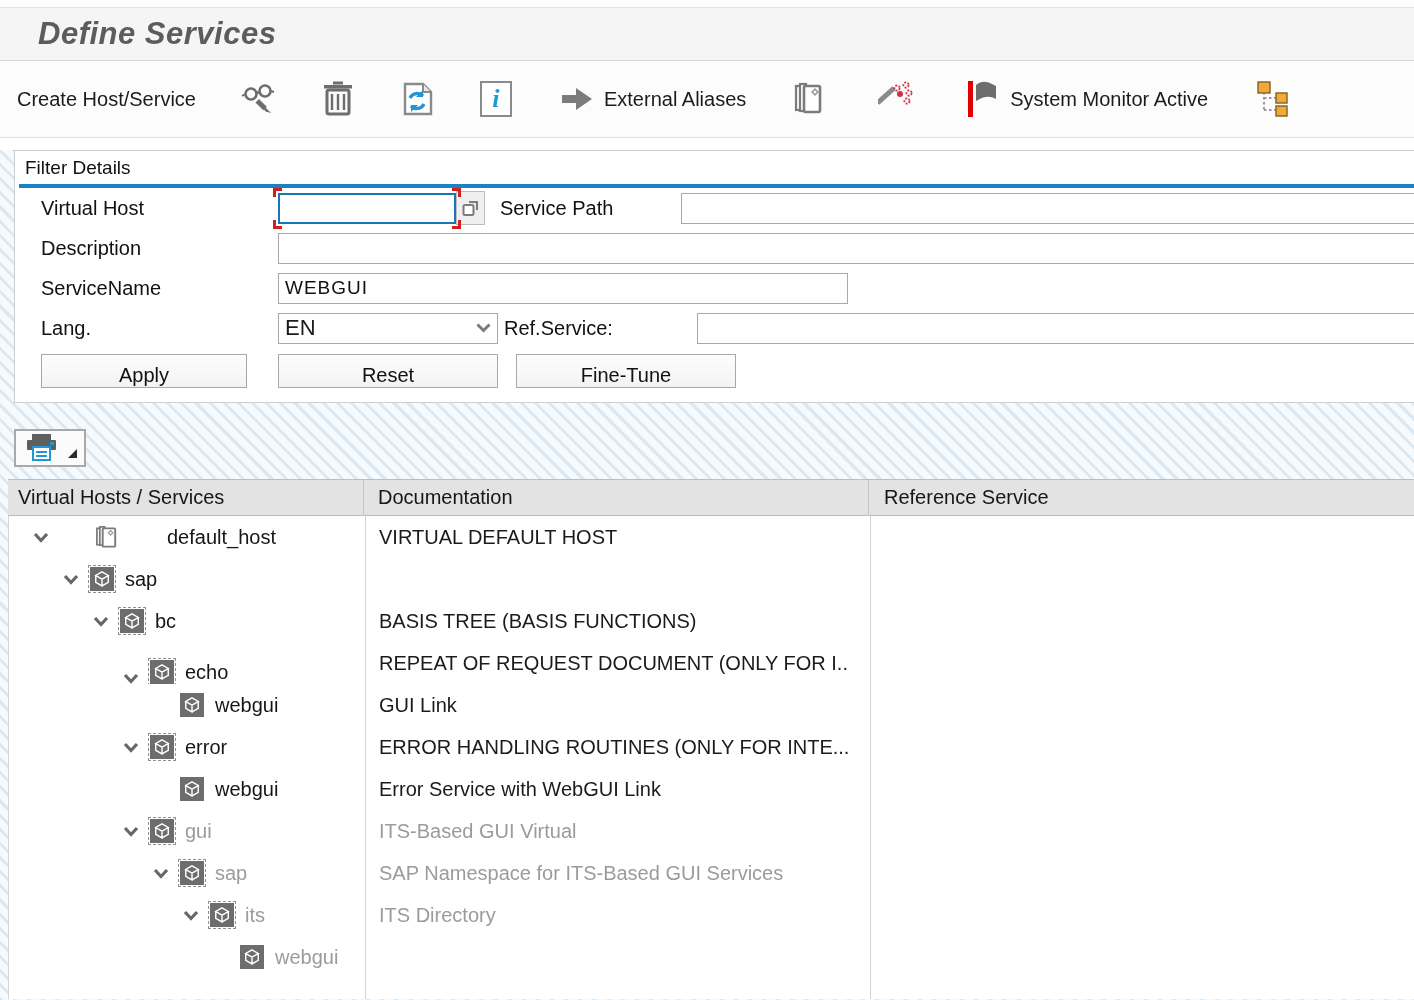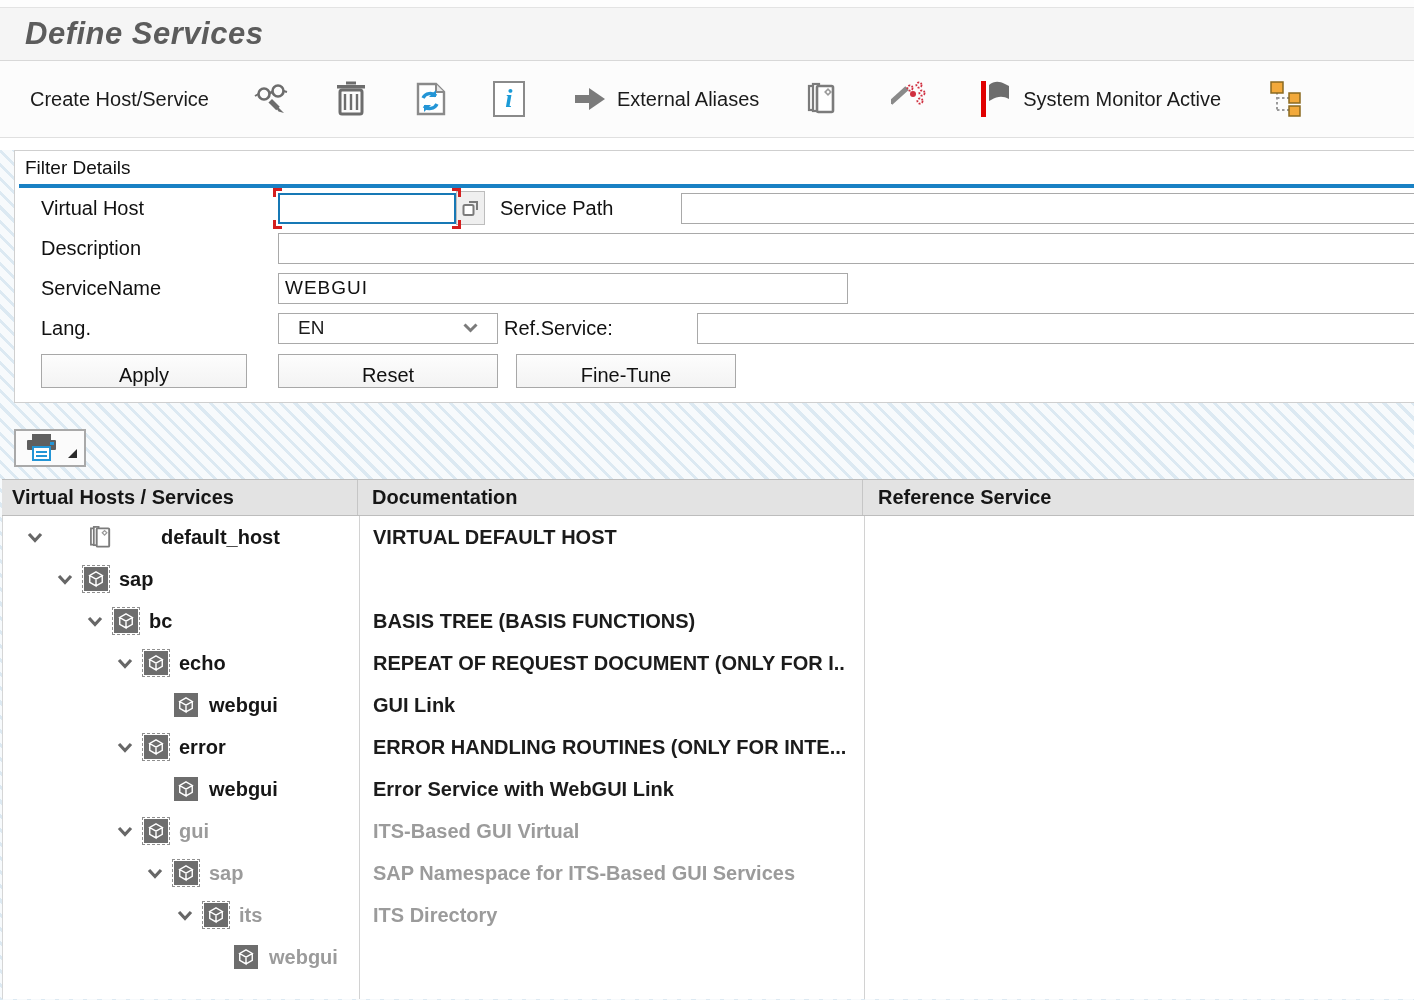--- a/index.html
+++ b/index.html
@@ -2,21 +2,21 @@
 <html><head>
 <meta charset="utf-8">
 <style>
   * { margin:0; padding:0; box-sizing:border-box; }
   html,body { width:1414px; height:1000px; overflow:hidden;
     font-family:"Liberation Sans", sans-serif; background:#fff; color:#1b1b1b; }
 
   
   .top-strip { height:8px; background:#fdfdfd; border-bottom:1px solid #e3e3e3; }
   .title-bar { height:53px; background:#f5f5f5; border-bottom:1px solid #d8d8d8;
-    display:flex; align-items:center; padding-left:25px; }
+    display:flex; align-items:center; padding-left:38px; }
   .title-bar h1 { font-size:31px; font-style:italic; font-weight:bold; color:#5c5c5c; letter-spacing:.5px; }
 
   .toolbar { height:77px; background:#fcfcfc; border-bottom:1px solid #e0e0e0;
     display:flex; align-items:center; }
   .tb-text { font-size:20px; color:#1b1b1b; white-space:nowrap; }
   .icon { display:inline-flex; align-items:center; justify-content:center; }
 
   
   .main { height:861px;
     background:repeating-linear-gradient(45deg,#f7fafc 0px,#f7fafc 7px,#dce9f2 7px,#dce9f2 10px); }
@@ -39,37 +39,37 @@
   .fc.tl { left:-5px; top:-5px; border-left-width:3px; border-top-width:3px; }
   .fc.tr { right:-5px; top:-5px; border-right-width:3px; border-top-width:3px; }
   .fc.bl { left:-5px; bottom:-5px; border-left-width:3px; border-bottom-width:3px; }
   .fc.br { right:-5px; bottom:-5px; border-right-width:3px; border-bottom-width:3px; }
   .vhelp { width:29px; height:34px; background:#efefef; border:1px solid #bdbdbd;
     display:flex; align-items:center; justify-content:center; flex:0 0 auto; }
   .lbl-sp { width:196px; padding-left:15px; }
   .inp-flex { flex:1 1 auto; border-right:none; }
   .inp-sn { width:570px; }
   .select { width:220px; height:31px; border:1px solid #a9a9a9; background:#fff;
-    display:flex; align-items:center; justify-content:space-between; padding:0 19px; font-size:19px; }
+    display:flex; align-items:center; justify-content:space-between; padding:0 6px; font-size:22px; }
 
   .btn-row { display:flex; align-items:center; height:46px; padding-left:26px; }
   .sap-btn { height:34px; background:linear-gradient(#fdfdfd,#f3f3f3); border:1px solid #a8a8a8;
     display:flex; align-items:center; justify-content:center; gap:9px; font-size:20px; color:#111;flex-direction:column; }
   .btn-apply { width:206px; }
   .btn-reset { width:220px; margin-left:31px; }
   .btn-fine  { width:220px; margin-left:18px; }
 
   
   .print-btn { margin-left:14px; margin-top:26px; width:72px; height:38px; background:#fbfbfb;
     border:2px solid #a9a9a9; position:relative; display:flex; align-items:center; padding-left:8px; }
   .print-caret { position:absolute; right:7px; bottom:7px; width:0; height:0;
     border-left:9px solid transparent; border-bottom:9px solid #2b2b2b; }
 
   
-  .table-wrap { margin-left:2px; margin-top:12px;font-weight:bold; }
+  .table-wrap { margin-left:8px; margin-top:12px; }
   .thead { display:flex; height:37px; background:#e3e3e3;
     border-top:1px solid #bdbdbd; border-bottom:1px solid #bdbdbd; align-items:center; }
   .th { font-size:20px; color:#161616; height:100%; display:flex; align-items:center; }
   .th1 { width:356px; padding-left:10px; border-right:1px solid #c6c6c6; }
   .th2 { width:505px; padding-left:14px; border-right:1px solid #c6c6c6; }
   .th3 { flex:1; padding-left:15px; }
   .tbody { position:relative; background:#fff; height:483px; border-left:1px solid #d6d6d6; }
   .colline { position:absolute; top:0; bottom:0; width:1px; background:#d2d2d2; }
   .colline.c1 { left:356px; } .colline.c2 { left:861px; }
   .trow { display:flex; height:42px; align-items:center; }
@@ -88,21 +88,21 @@
 </head>
 <body>
 
 <div class="top-strip"></div>
 
 <div class="title-bar">
   <h1>Define Services</h1>
 </div>
 
 <div class="toolbar">
-  <span class="tb-text" style="margin-left:30px">Create Host/Service</span>
+  <span class="tb-text" style="margin-left:17px">Create Host/Service</span>
 
   <span class="icon" style="margin-left:44px">
     <svg width="38" height="34" viewBox="0 0 38 34">
       <circle cx="11" cy="12" r="5.5" fill="none" stroke="#6d6d6d" stroke-width="2.6"></circle>
       <circle cx="25" cy="9" r="5.5" fill="none" stroke="#6d6d6d" stroke-width="2.6"></circle>
       <path d="M16 11 L20 10" stroke="#6d6d6d" stroke-width="2.4" fill="none"></path>
       <path d="M5.5 12 L2 14 M30.5 9 L34 10" stroke="#6d6d6d" stroke-width="2" fill="none"></path>
       <path d="M18 18 L27 27 L31 31 L25.5 29.5 Z" fill="#6d6d6d"></path>
       <rect x="19" y="17" width="11" height="5" transform="rotate(45 19 17)" fill="#6d6d6d"></rect>
     </svg>
@@ -322,21 +322,21 @@
                   <path d="M12 3.5 L19.5 7.8 L12 12.1 L4.5 7.8 Z M4.5 7.8 V16 L12 20.3 V12.1 M19.5 7.8 V16 L12 20.3" fill="none" stroke="#ffffff" stroke-width="1.7"></path>
                 </svg>
               </span>
             </span>
       <span class="nlabel">bc</span>
     </div>
     <div class="td2">BASIS TREE (BASIS FUNCTIONS)</div>
     <div class="td3"></div>
   </div>
         <div class="trow">
-    <div class="td1" style="padding-left: 114px;">
+    <div class="td1" style="padding-left: 114px; align-items: flex-end;">
       <span class="chev">
         <svg width="16" height="11" viewBox="0 0 16 11">
           <path d="M2 2 L8 8.5 L14 2" fill="none" stroke="#676767" stroke-width="3.2"></path>
         </svg>
       </span>
       <span class="nodeicon">
               <span class="cubebox stamp">
                 <svg width="20" height="20" viewBox="0 0 24 24">
                   <path d="M12 3.5 L19.5 7.8 L12 12.1 L4.5 7.8 Z M4.5 7.8 V16 L12 20.3 V12.1 M19.5 7.8 V16 L12 20.3" fill="none" stroke="#ffffff" stroke-width="1.7"></path>
                 </svg>

